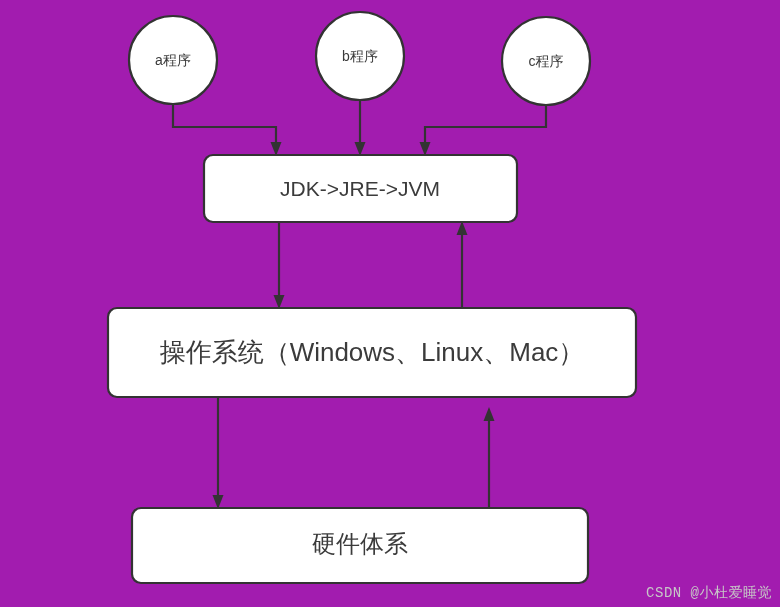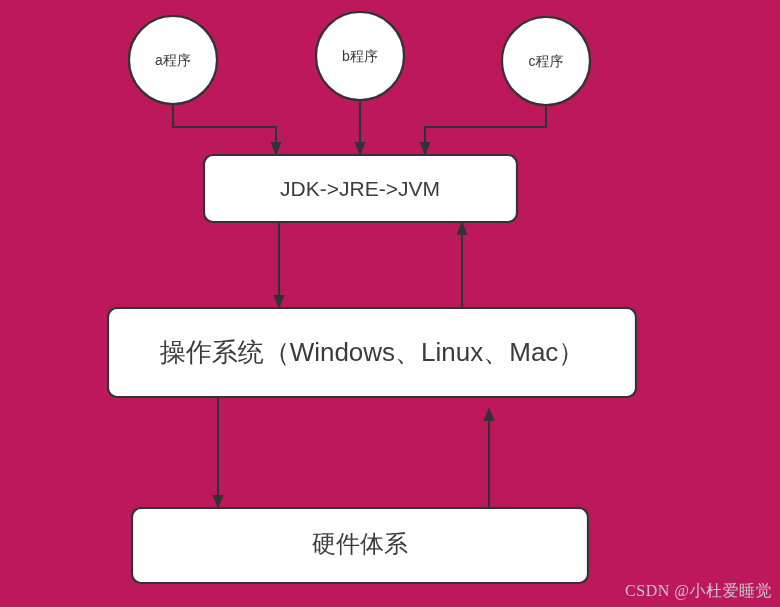--- a/index.html
+++ b/index.html
@@ -7,21 +7,21 @@
     padding: 0;
     background: #ffffff;
   }
   body {
     font-family: "Liberation Sans", "DejaVu Sans", sans-serif;
   }
   #canvas {
     position: relative;
     width: 780px;
     height: 607px;
-    background: #be185d;
+    background: #a21caf;
     overflow: hidden;
   }
   #diagram-svg {
     position: absolute;
     top: 0;
     left: 0;
     width: 780px;
     height: 607px;
   }
   .node-shape {
@@ -47,22 +47,22 @@
     dominant-baseline: middle;
   }
   .label-circle { font-size: 14px; }
   .label-jdk    { font-size: 21px; }
   .label-os     { font-size: 26px; }
   .label-hw     { font-size: 24px; }
   .watermark {
     position: absolute;
     right: 8px;
     bottom: 5px;
-    font-family: Liberation Serif, serif;
-    font-size: 16px;
+    font-family: Liberation Mono, monospace;
+    font-size: 14px;
     color: #c7c7c7;
     letter-spacing: 0.5px;
     white-space: nowrap;
     user-select: none;
   }
 </style>
 </head>
 <body>
 
 <div id="canvas">

